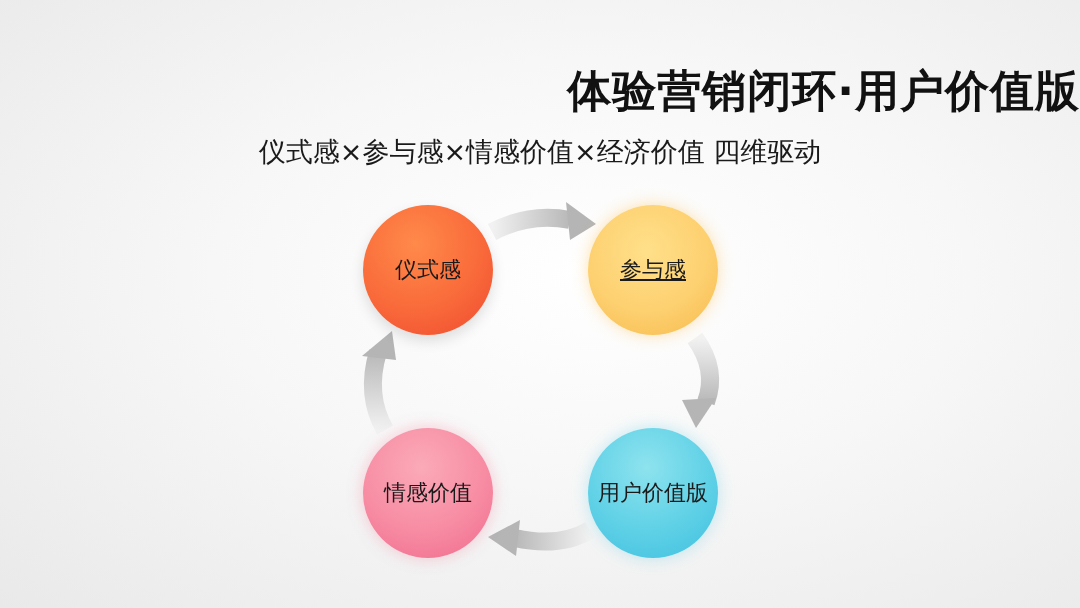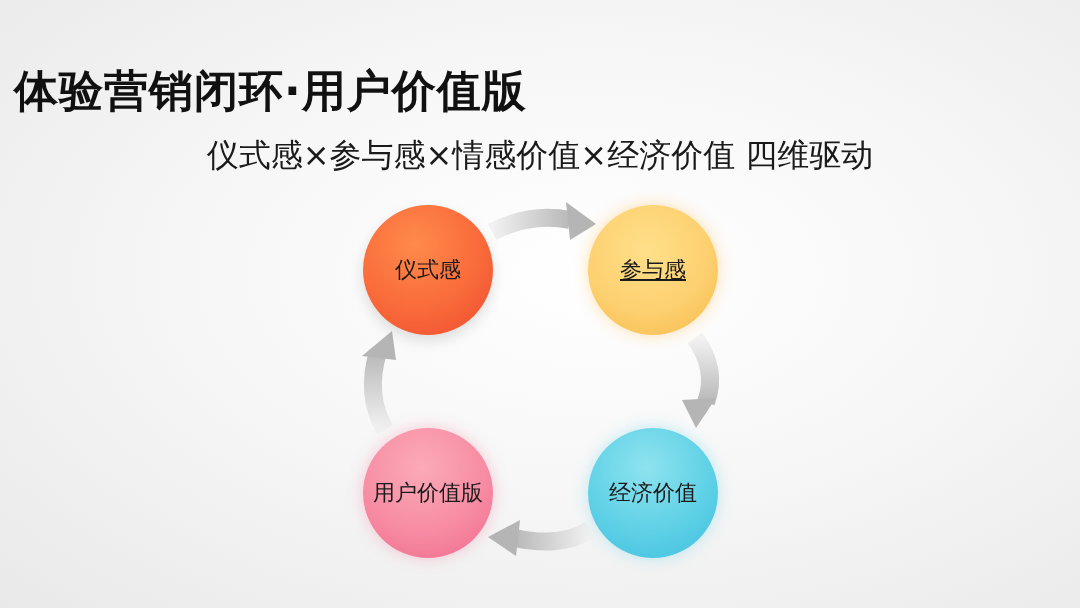--- a/index.html
+++ b/index.html
@@ -2,26 +2,26 @@
 <html><head>
 <meta charset="utf-8">
 <style>
   html, body { margin:0; padding:0; }
   body {
     width:1080px; height:608px; overflow:hidden; position:relative;
     background: radial-gradient(ellipse at 55% 45%, #ffffff 0%, #f7f7f7 45%, #e9e9e9 100%);
     font-family: "DejaVu Sans", "Liberation Sans", sans-serif;
   }
   .title {
-    position:absolute; left:0; right:0; top:62px; text-align:left;
+    position:absolute; left:0; right:0; top:62px; text-align:right;
     font-size:44px; font-weight:bold; color:#111; letter-spacing:1px;padding-left:14px;
   }
   .subtitle {
     position:absolute; left:0; right:0; top:134px; text-align:center;
-    font-size:32px; color:#1a1a1a;
+    font-size:27px; color:#1a1a1a;
   }
   .node {
     position:absolute; width:130px; height:130px; border-radius:50%;
     display:flex; align-items:center; justify-content:center;
     font-size:22px; color:#1a1a1a;
     box-shadow: 0 6px 14px rgba(0,0,0,0.12);
   }
   .n1 { left:363px; top:205px; background: radial-gradient(circle at 40% 30%, #ff8a4a 0%, #f96a3a 55%, #ee4a30 100%); }
   .n2 { left:588px; top:205px; background: radial-gradient(circle at 45% 35%, #ffe08a 0%, #fdd070 55%, #f6b94a 100%); box-shadow:0 0 16px rgba(255,190,80,0.45);text-decoration:underline; }
   .n3 { left:363px; top:428px; background: radial-gradient(circle at 45% 30%, #fbaab8 0%, #f78ca3 55%, #f06a8c 100%); box-shadow:0 0 16px rgba(240,110,140,0.35); }
@@ -70,14 +70,14 @@
   </g>
 
   <g>
     <path d="M385 430 Q365 395 378 352" stroke="url(#g4)" stroke-width="18" fill="none"></path>
     <polygon points="362,356 392,331 396,360" fill="#b5b5b5"></polygon>
   </g>
 </svg>
 
 <div class="node n1">仪式感</div>
 <div class="node n2">参与感</div>
-<div class="node n4">经济价值</div>
-<div class="node n3">用户价值版</div>
+<div class="node n4">用户价值版</div>
+<div class="node n3">情感价值</div>
 
 </body></html>

